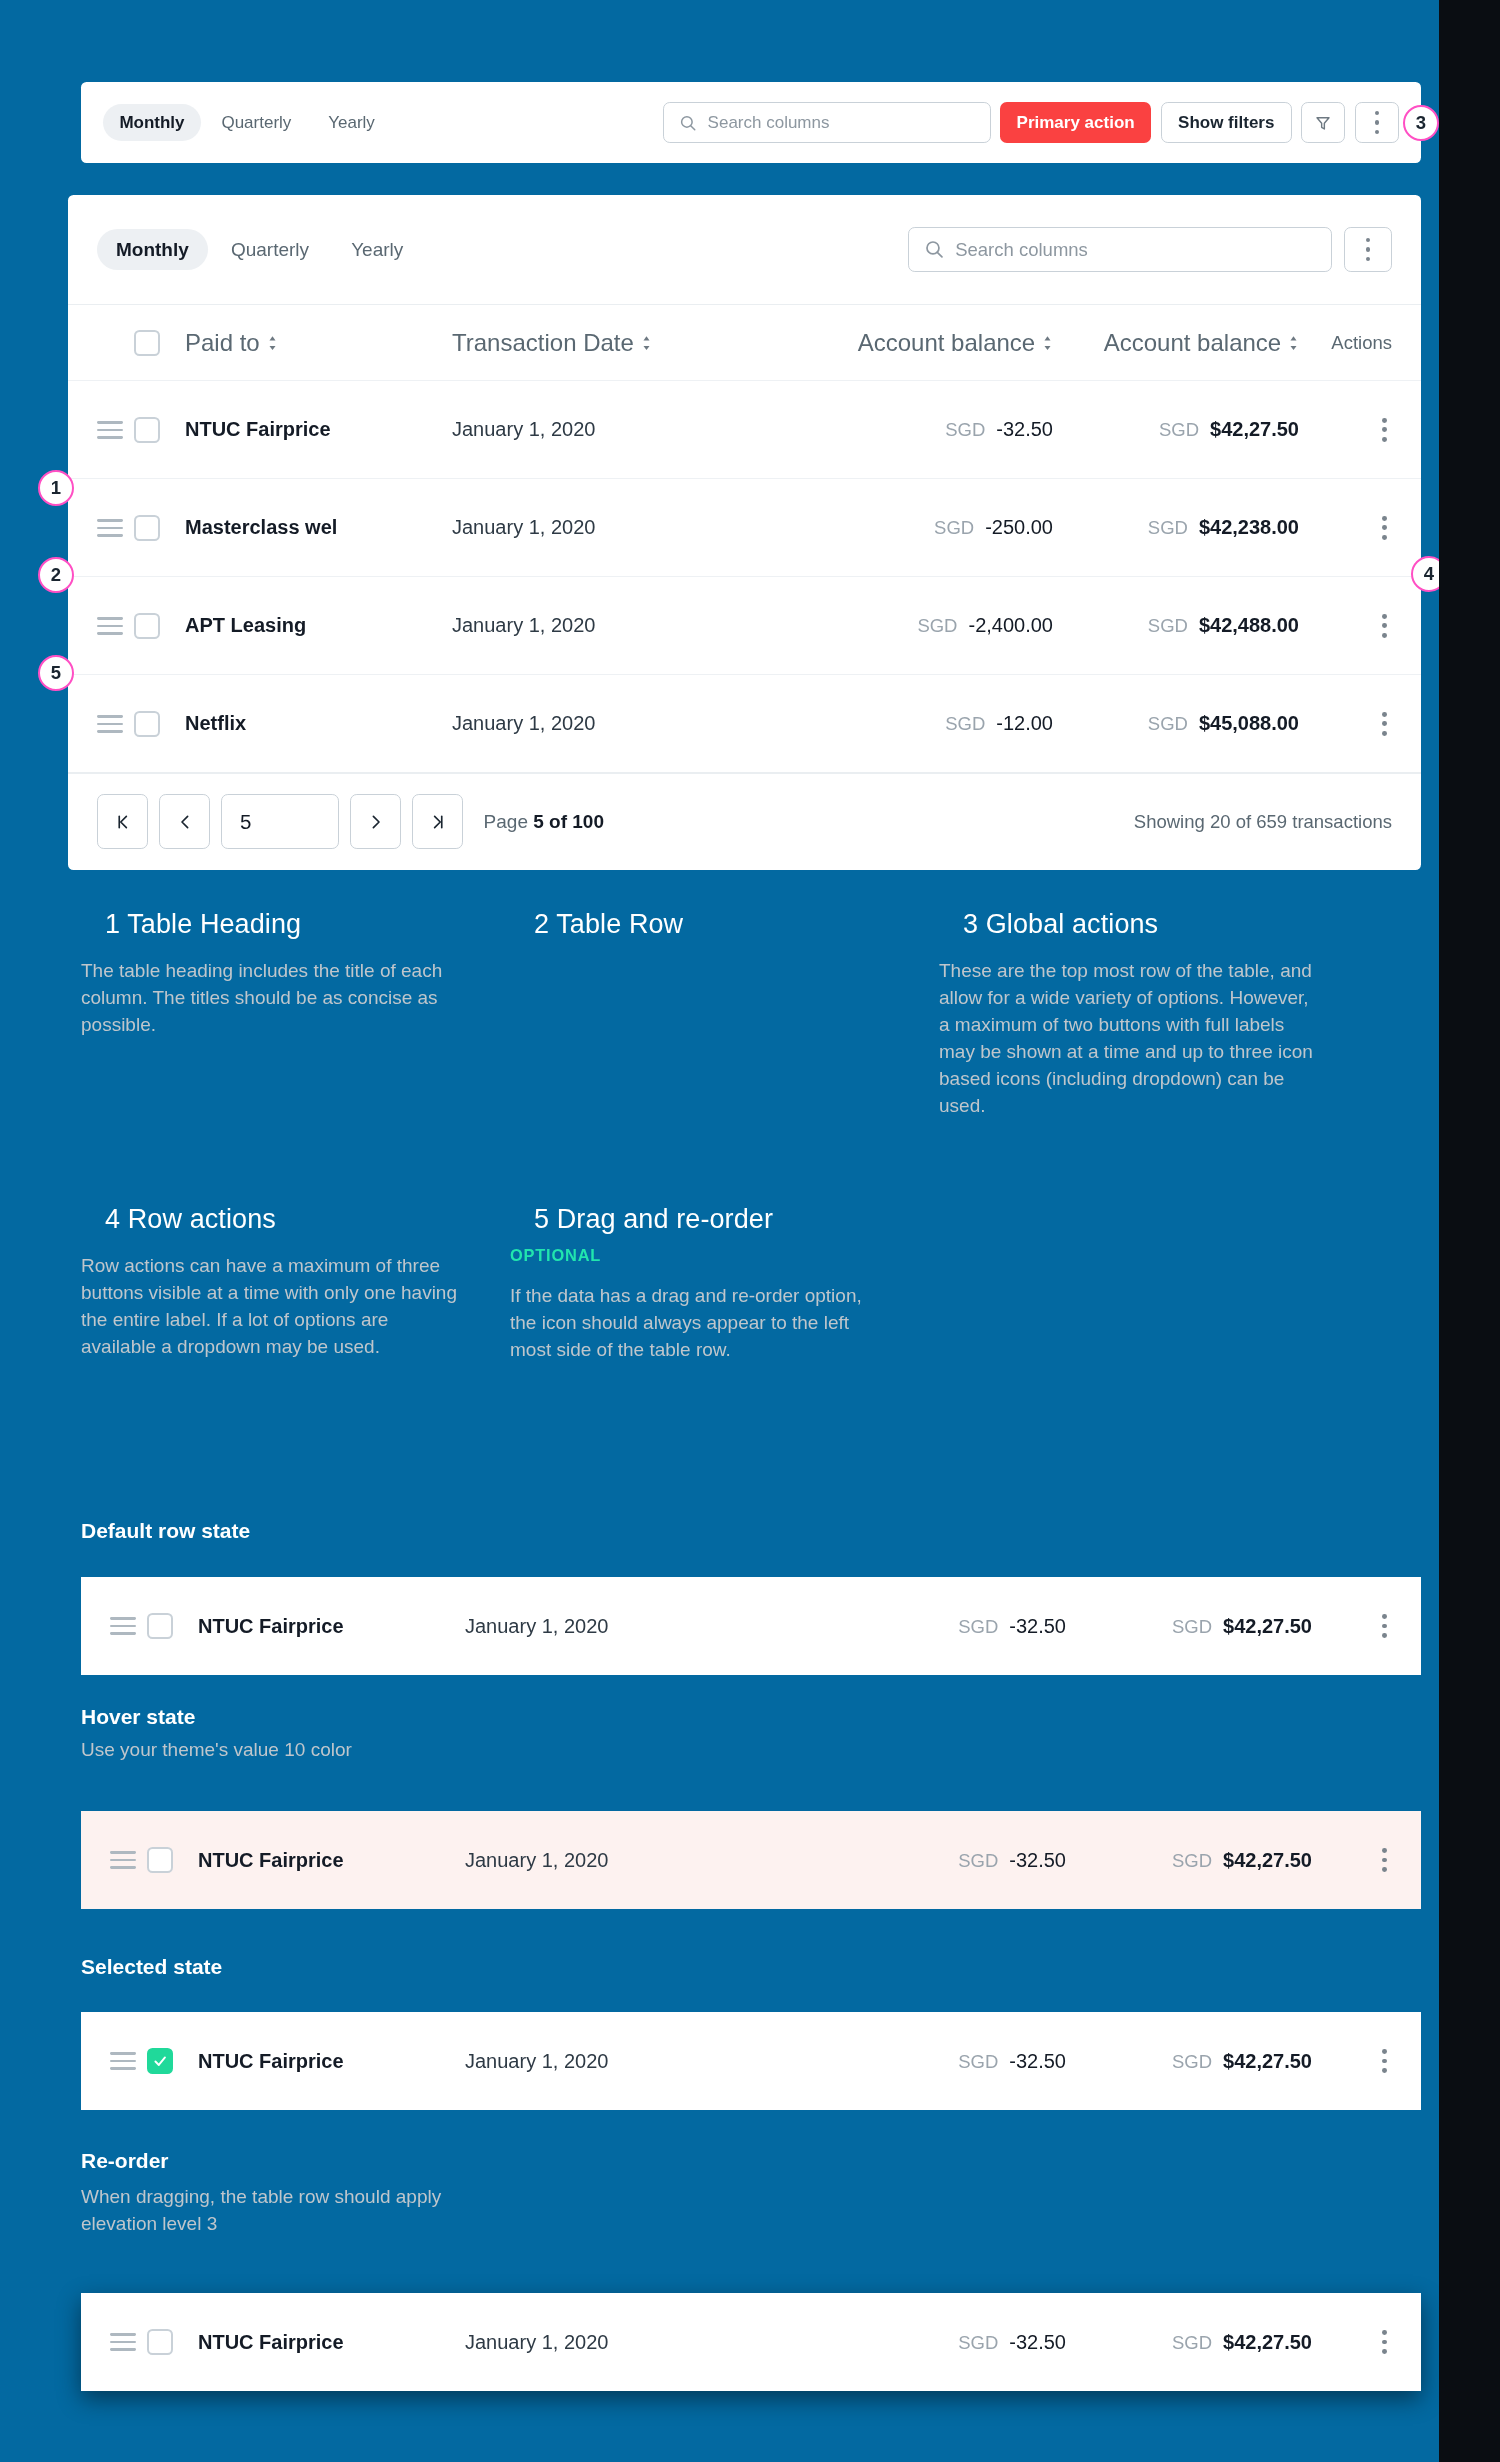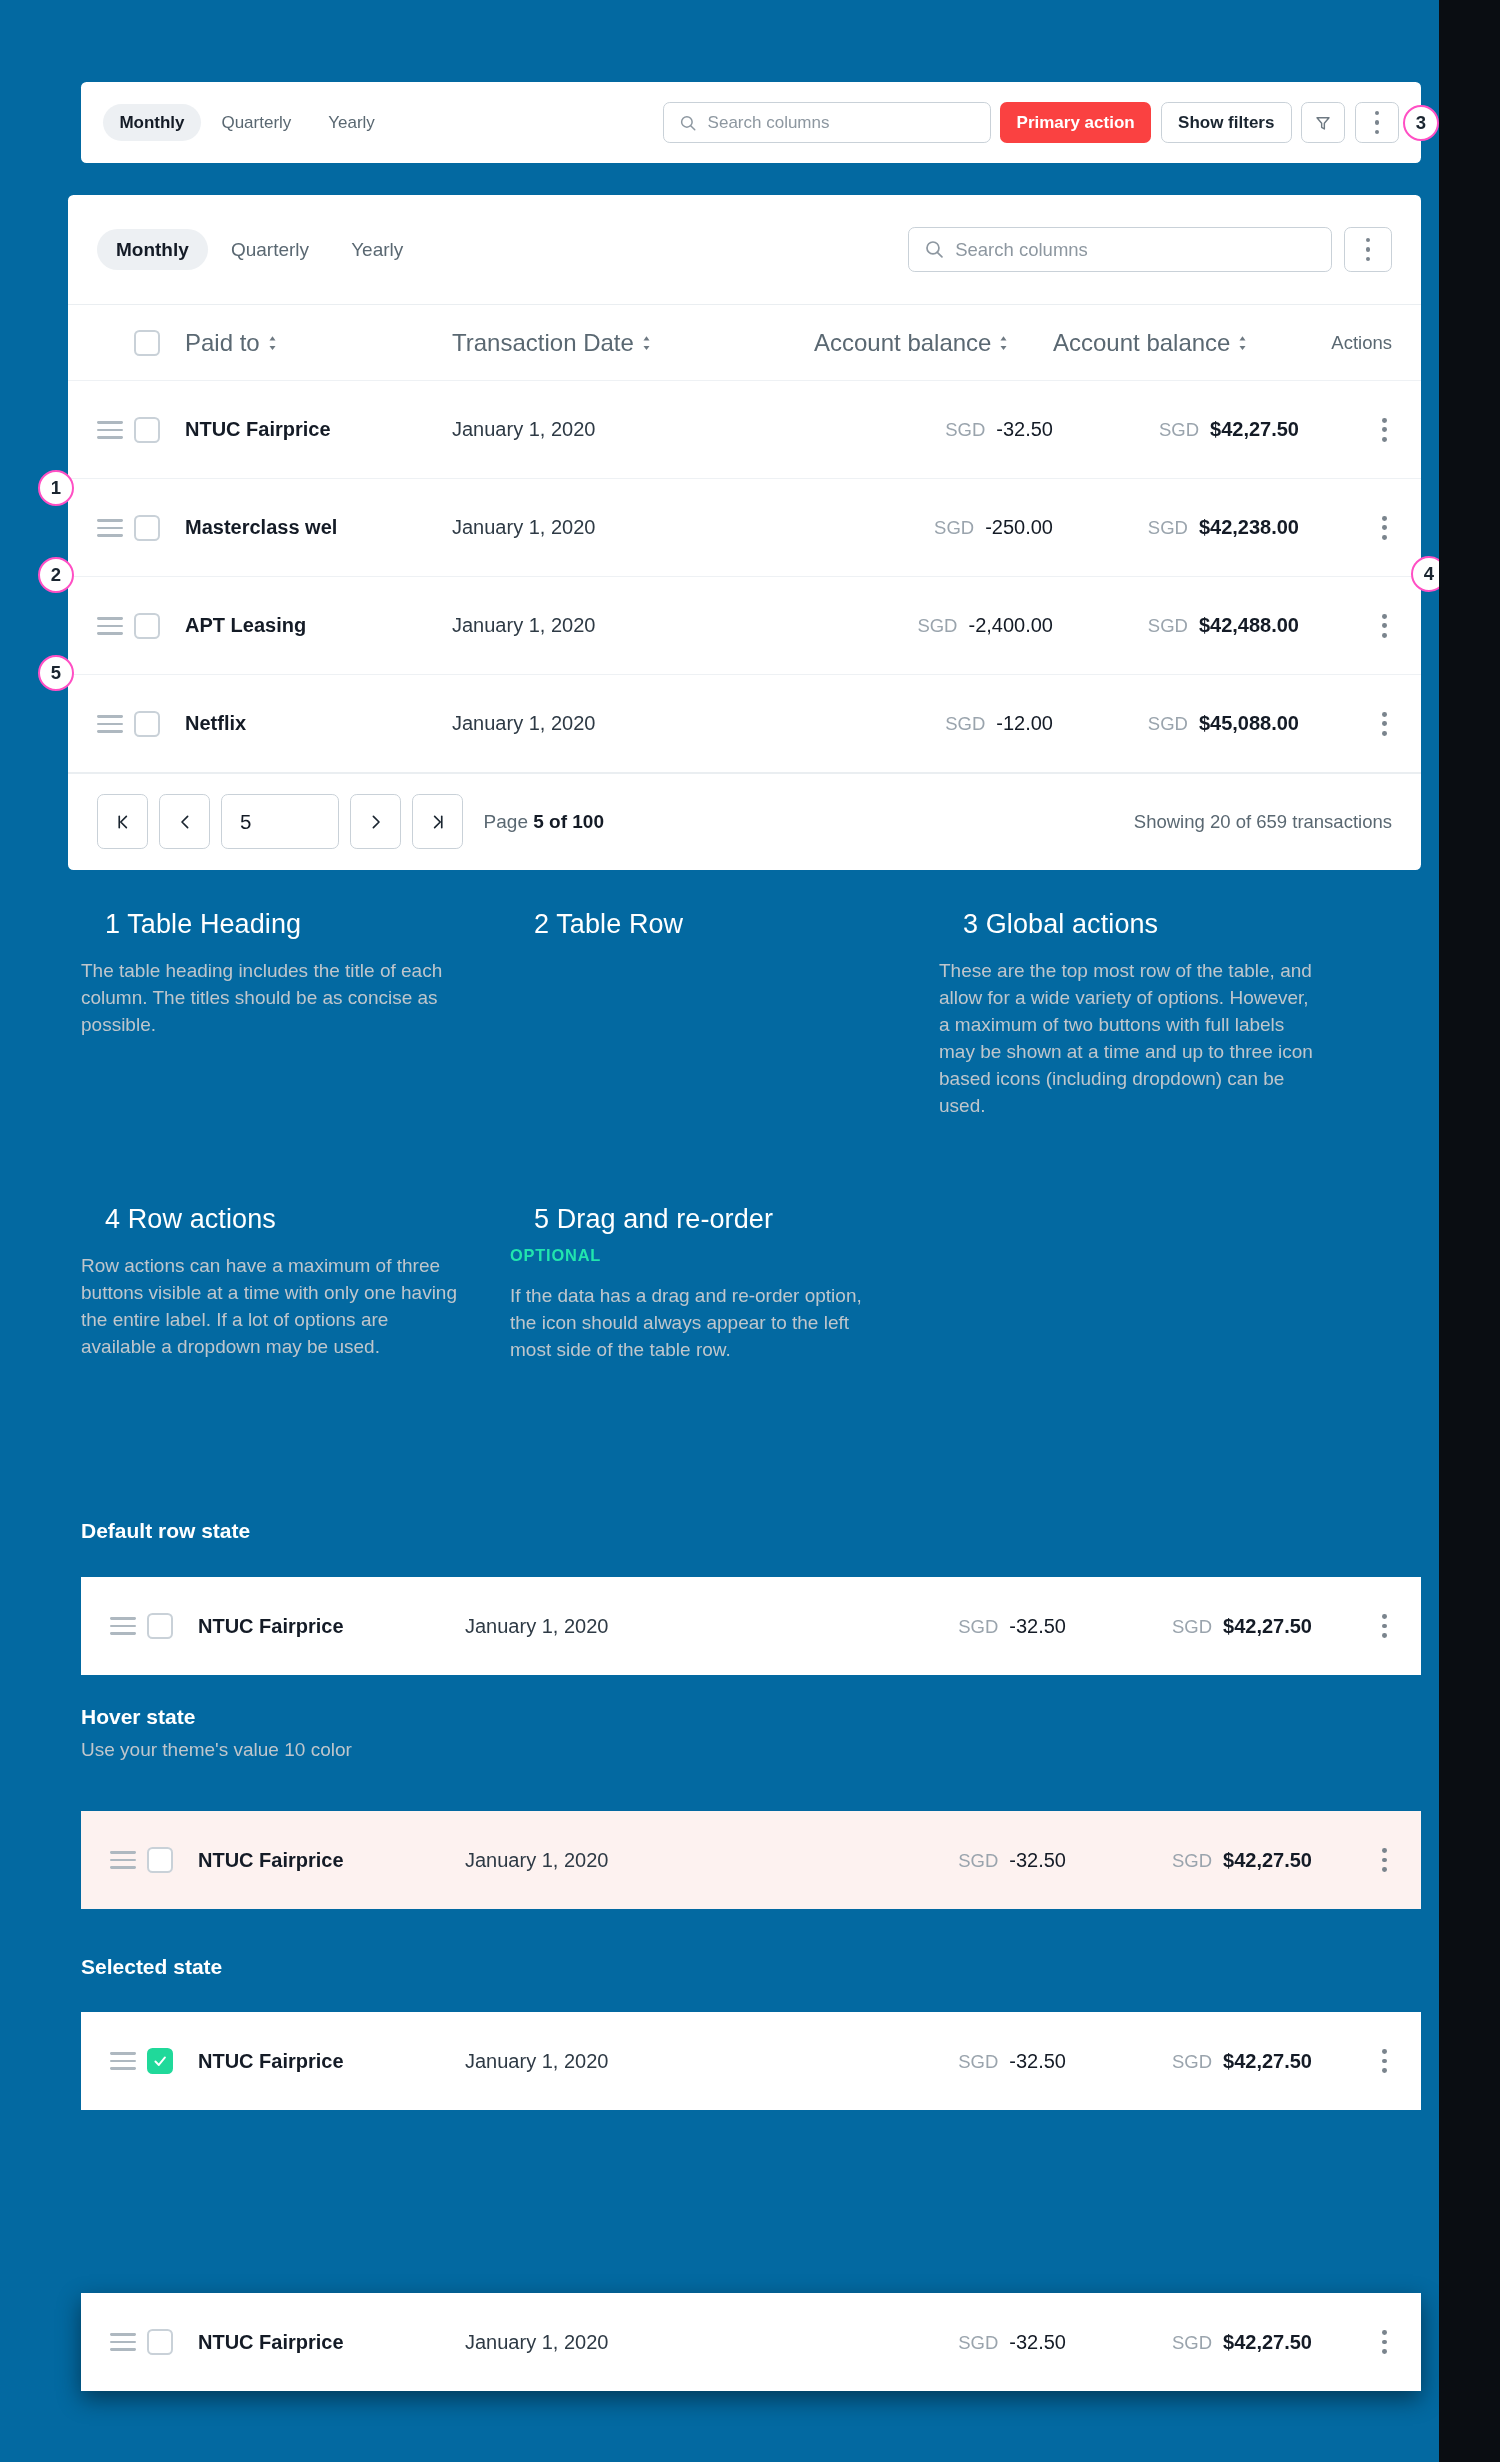--- a/index.html
+++ b/index.html
@@ -100,21 +100,21 @@
   .c-name   { width: 267px; flex: none; }
   .c-date   { width: 362px; flex: none; }
   .c-bal1   { width: 239px; flex: none; text-align: right; }
   .c-bal2   { width: 246px; flex: none; text-align: right; }
   .c-act    { flex: 1; display: flex; justify-content: flex-end; }
 
   .th {
     font-size: 24px; color: #5A6872; display: inline-flex; align-items: center; gap: 6.8px;
     cursor: pointer;
   }
-  .th.right { justify-content: flex-start; width: 100%; }
+  .th.right { justify-content: flex-end; width: 100%; }
   .th-static { font-size: 18.5px; color: #5A6872; }
 
   .cell-name { font-size: 20px; color: #141B26; font-weight: 600; white-space: nowrap; }
   .cell-date { font-size: 20px; color: #2E3A45; white-space: nowrap; }
   .cur { font-size: 18.5px; color: #9AA4AD; margin-right: 11px; }
   .amt { font-size: 20px; color: #141B26; font-weight: 600; }
   .amt.plain { font-weight: 500; }
 
   .checkbox {
     width: 26px; height: 26px; border-radius: 5.5px;
@@ -522,20 +522,24 @@
     <div class="c-bal2"><span class="cur">SGD</span><span class="amt">$42,27.50</span></div>
     <div class="c-act">
         <span class="kebab">
           <i></i>
           <i></i>
           <i></i>
         </span>
       </div>
   </div>
 
+  <div style="position:absolute; left:81px; top:2149px;">
+    <div class="state-title">Re-order</div>
+    <div class="state-sub" style="max-width:437px; line-height:1.45;">When dragging, the table row should apply elevation level 3</div>
+  </div>
   <div class="state-row elevated" style="position:absolute; left:81px; top:2293px;">
     <div class="c-drag">
         <span class="drag-handle">
           <i></i>
           <i></i>
           <i></i>
         </span>
       </div>
     <div class="c-check">
         <span class="checkbox"></span>

